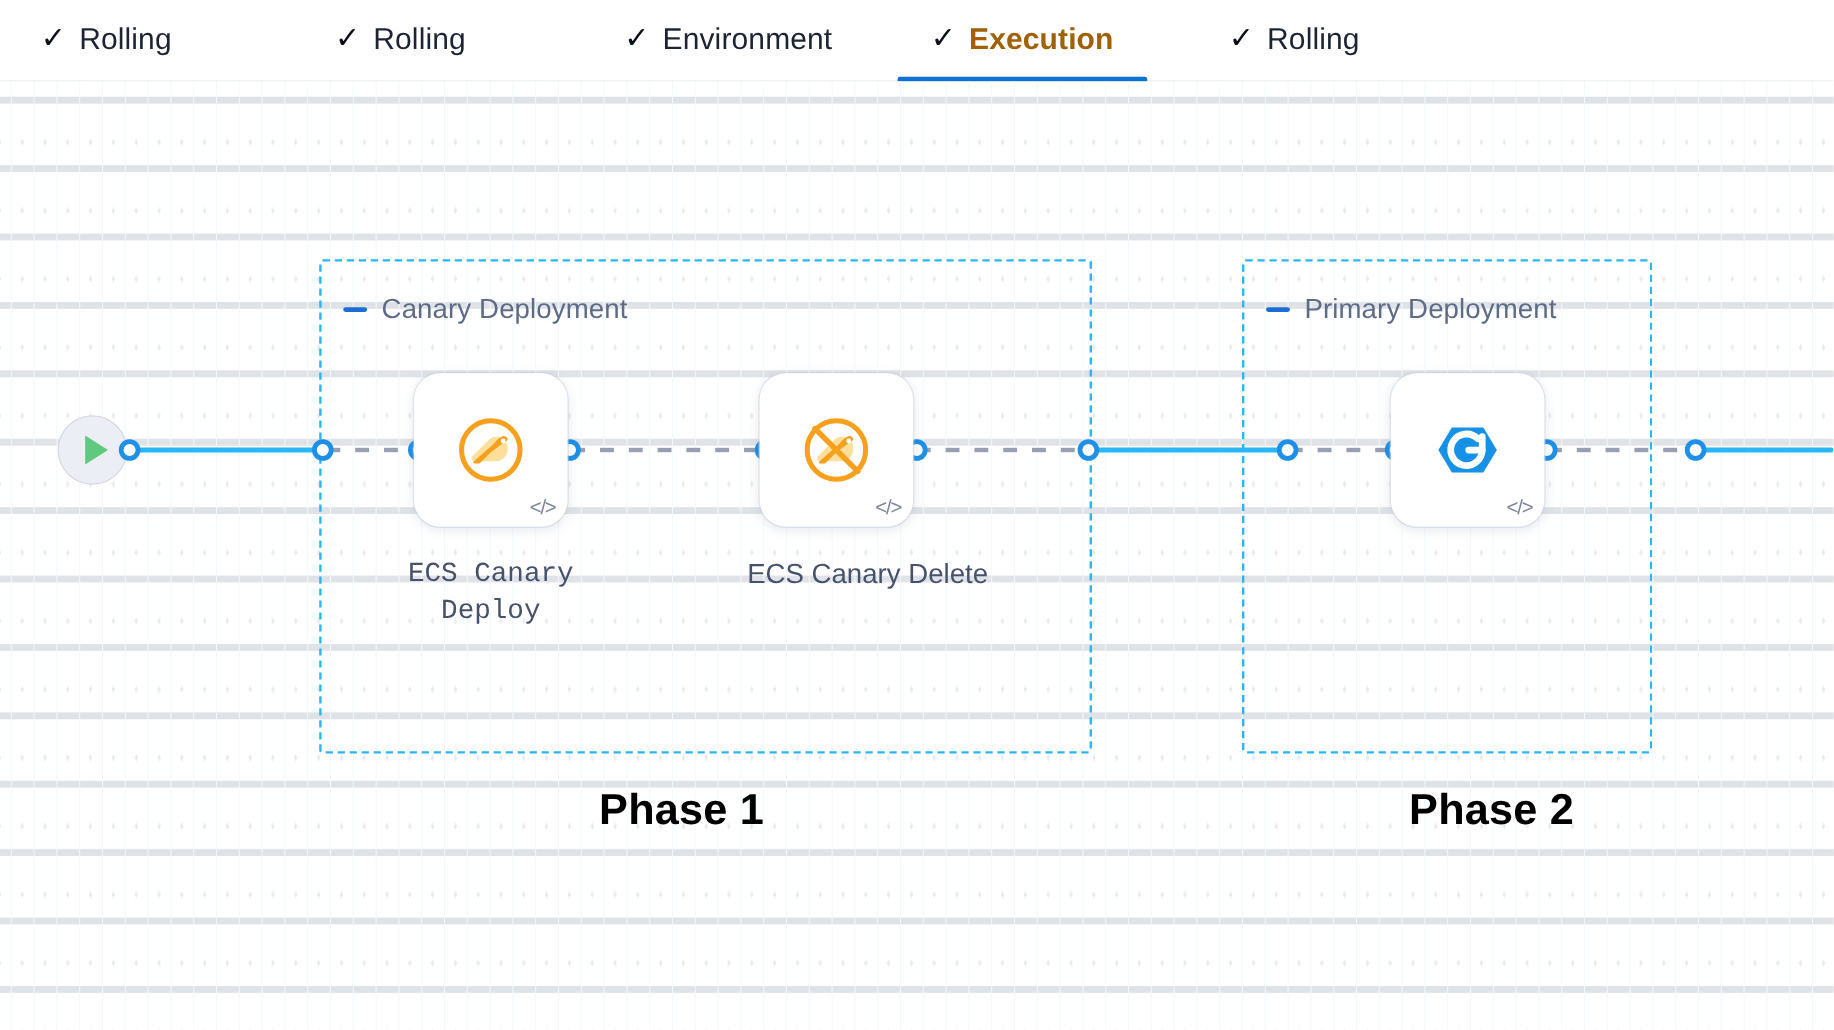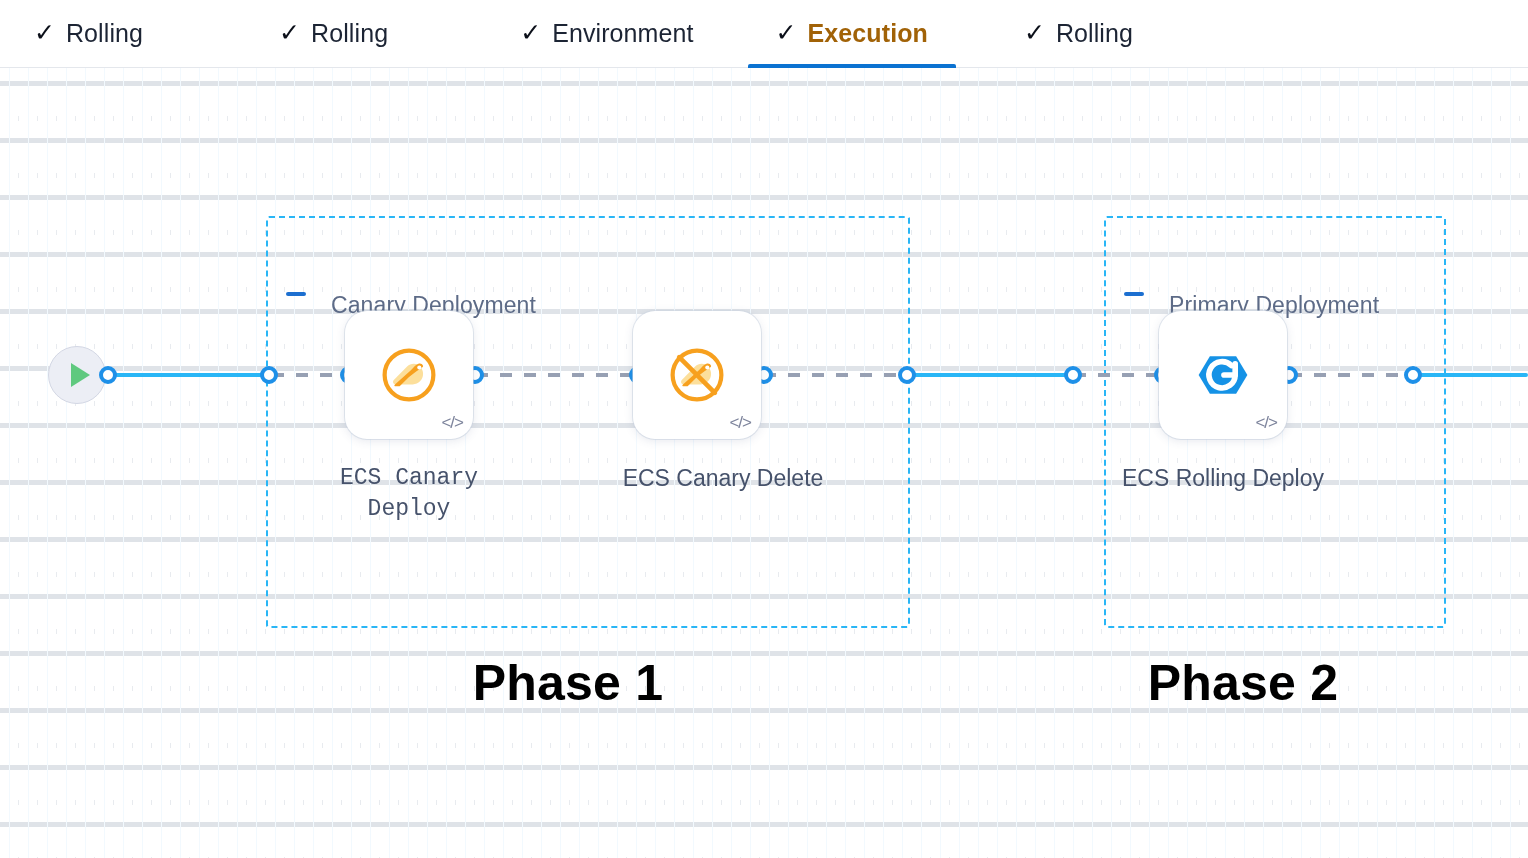--- a/index.html
+++ b/index.html
@@ -91,24 +91,23 @@
     position: absolute;
     border: 2px dashed #29b6f6;
     border-radius: 3px;
     background: transparent;
   }
   .group-header {
     position: absolute;
     top: 26px;
     left: 18px;
     display: flex;
-    align-items: flex-start;
-    gap: 25px;
+    align-items: center;
+    gap: 12px;
     cursor: pointer;
-    margin-top: 48px;
   }
   .group-collapse {
     width: 20px;
     height: 4px;
     background: #1c6fd0;
     border-radius: 2px;
     display: inline-block;
   }
   .group-title {
     font-size: 23px;
@@ -190,21 +189,21 @@
     width: 230px;
     text-align: center;
     font-size: 23px;
     line-height: 1.33;
     color: #46526b;
   }
 
   
   .phase-annot {
     position: absolute;
-    font-size: 50px;
+    font-size: 36px;
     font-weight: bold;
     color: #000000;
     text-align: center;
     width: 300px;
     letter-spacing: .2px;
   }
 </style>
 </head>
 <body>
 
@@ -234,21 +233,21 @@
 <div class="canvas">
   <div class="layer">
 
     <div class="group-box" style="left:266px; top:148px; width:644px; height:412px;">
       <div class="group-header">
         <span class="group-collapse"></span>
         <span class="group-title">Canary Deployment</span>
       </div>
     </div>
 
-    <div class="group-box" style="left:1104px; top:148px; width:342px; height:412px;">
+    <div class="group-box" style="left:1035px; top:148px; width:342px; height:412px;">
       <div class="group-header">
         <span class="group-collapse"></span>
         <span class="group-title">Primary Deployment</span>
       </div>
     </div>
 
     <div class="edge-solid" style="left:108px; top:305px; width:165px;"></div>
 
     <div class="edge-dashed" style="left:272px; top:305px; width:84px;"></div>
 
@@ -304,19 +303,18 @@
     <div class="step-label" style="left:608px; top:395px;">ECS Canary Delete</div>
 
     <div class="step" style="left:1159px; top:243px;">
       <svg class="step-icon" viewBox="0 0 64 64">
         <path d="M18 12h28l12 20-12 20H18L6 32z" fill="#1592e6"></path>
         <path d="M41 22a14 14 0 1 0 4 10" fill="none" stroke="#ffffff" stroke-width="6" stroke-linecap="round"></path>
         <path d="M45 20v12h-12" fill="none" stroke="#ffffff" stroke-width="6" stroke-linecap="round" stroke-linejoin="round"></path>
       </svg>
       <span class="code-badge">&lt;/&gt;</span>
     </div>
-    <div class="step-label" style="left:1108px; top:395px;">ECS Rolling Deploy</div>
 
     <div class="phase-annot" style="left:418px; top:586px;">Phase 1</div>
     <div class="phase-annot" style="left:1093px; top:586px;">Phase 2</div>
 
   </div>
 </div>
 
 </body></html>

